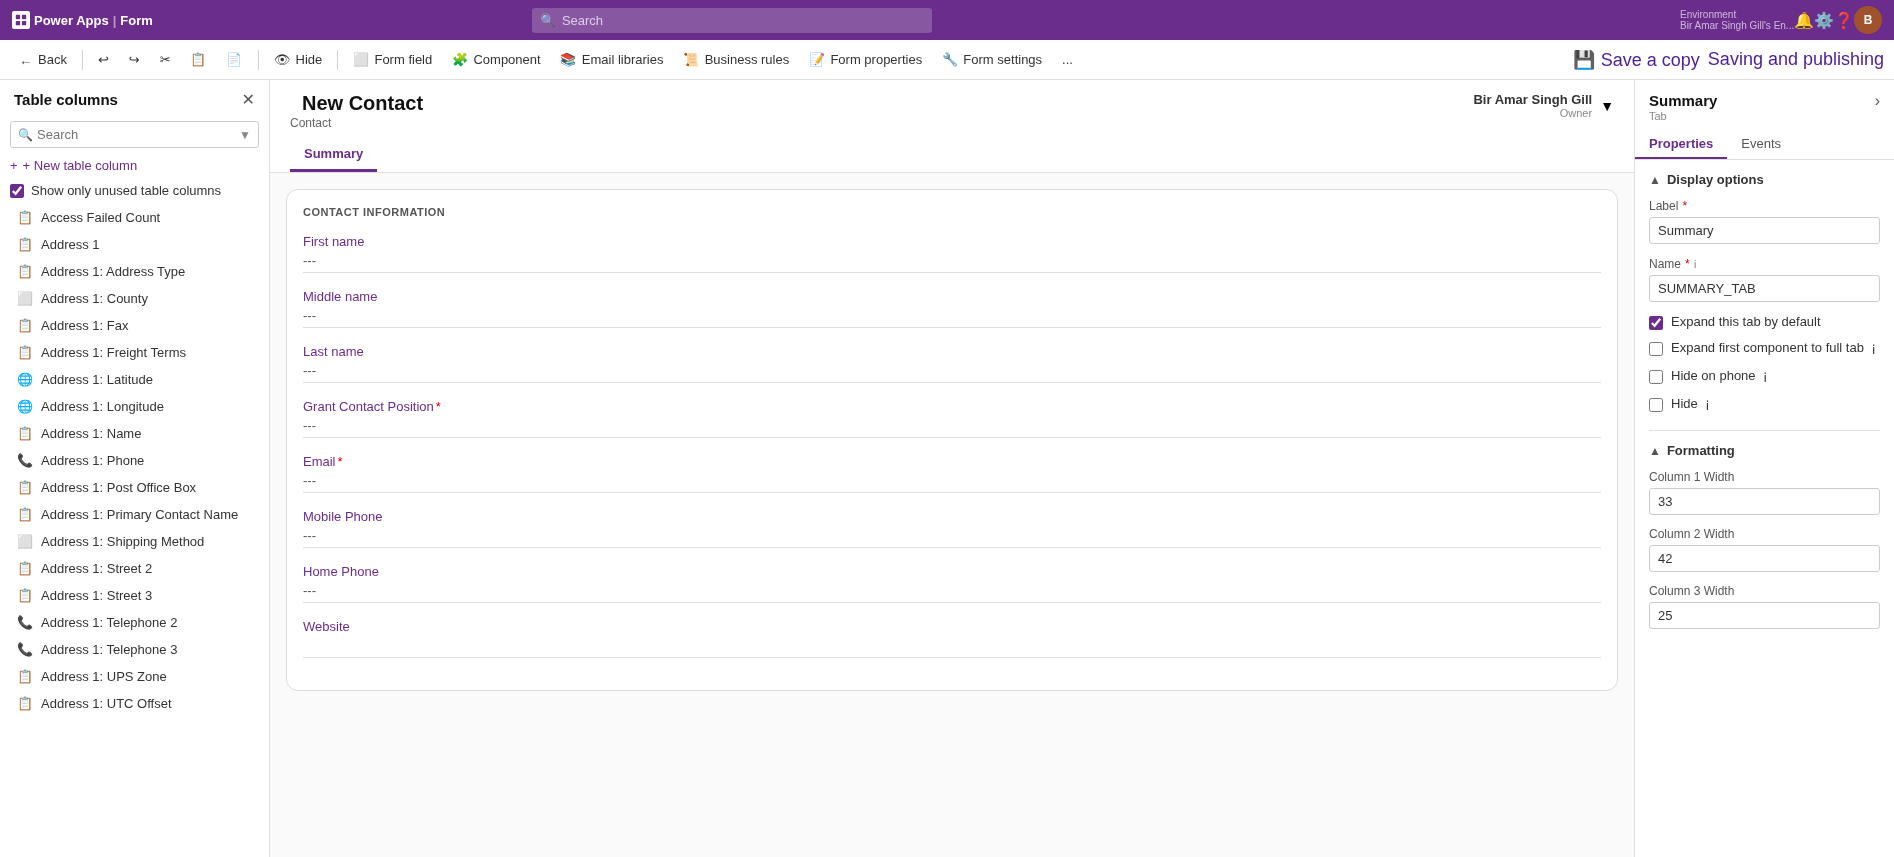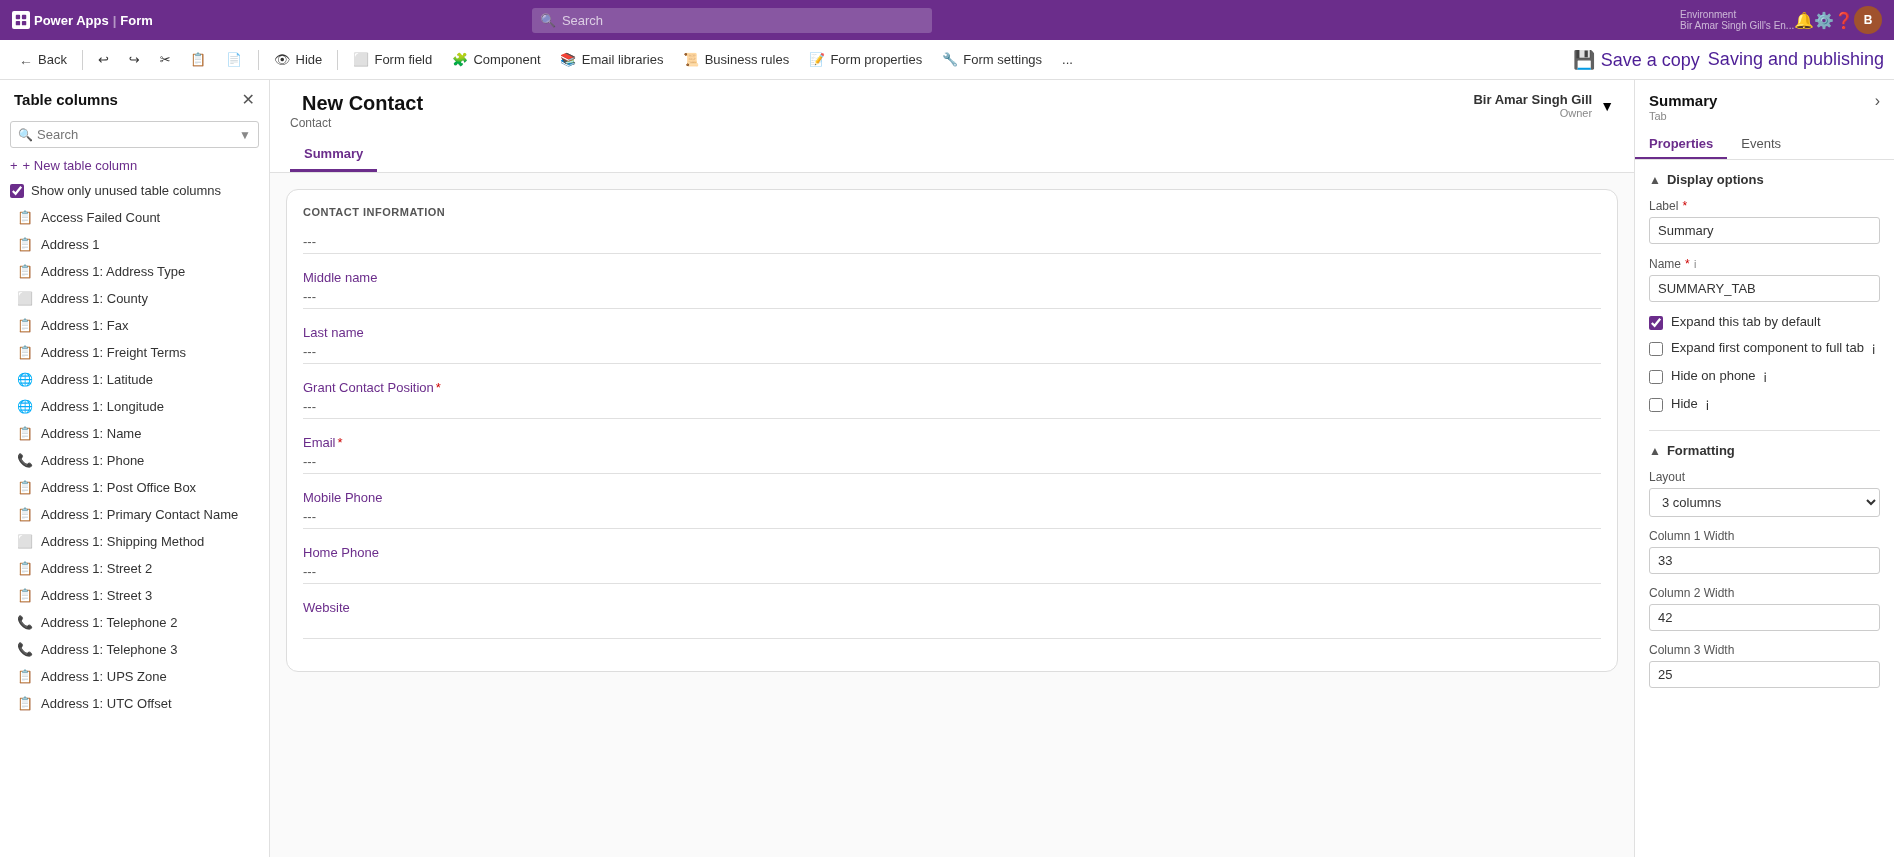--- a/index.html
+++ b/index.html
@@ -316,20 +316,21 @@
       <div class="form-tabs">
         <div class="form-tab active">
           <span>Summary</span>
         </div>
       </div>
     </div>
     <div class="form-body">
       <div class="form-section">
         <div class="form-section-title">CONTACT INFORMATION</div>
         <div class="form-field">
+          <div class="form-field-label">First name</div>
           <div class="form-field-value">---</div>
         </div>
         <div class="form-field">
           <div class="form-field-label">Middle name</div>
           <div class="form-field-value">---</div>
         </div>
         <div class="form-field">
           <div class="form-field-label">Last name</div>
           <div class="form-field-value">---</div>
         </div>
@@ -417,28 +418,20 @@
       </div>
 
       <hr class="rp-divider">
 
       <div class="rp-section">
         <div class="rp-section-header">
           <span class="rp-section-chevron">▲</span>
           <span>Formatting</span>
         </div>
         <div class="rp-field">
-          <div class="rp-field-label">Layout</div>
-          <select class="rp-select">
-            <option>1 column</option>
-            <option>2 columns</option>
-            <option selected="">3 columns</option>
-          </select>
-        </div>
-        <div class="rp-field">
           <div class="rp-field-label">Column 1 Width</div>
           <input type="text" class="rp-input" value="33" style="">
         </div>
         <div class="rp-field">
           <div class="rp-field-label">Column 2 Width</div>
           <input type="text" class="rp-input" value="42" style="">
         </div>
         <div class="rp-field">
           <div class="rp-field-label">Column 3 Width</div>
           <input type="text" class="rp-input" value="25" style="">

